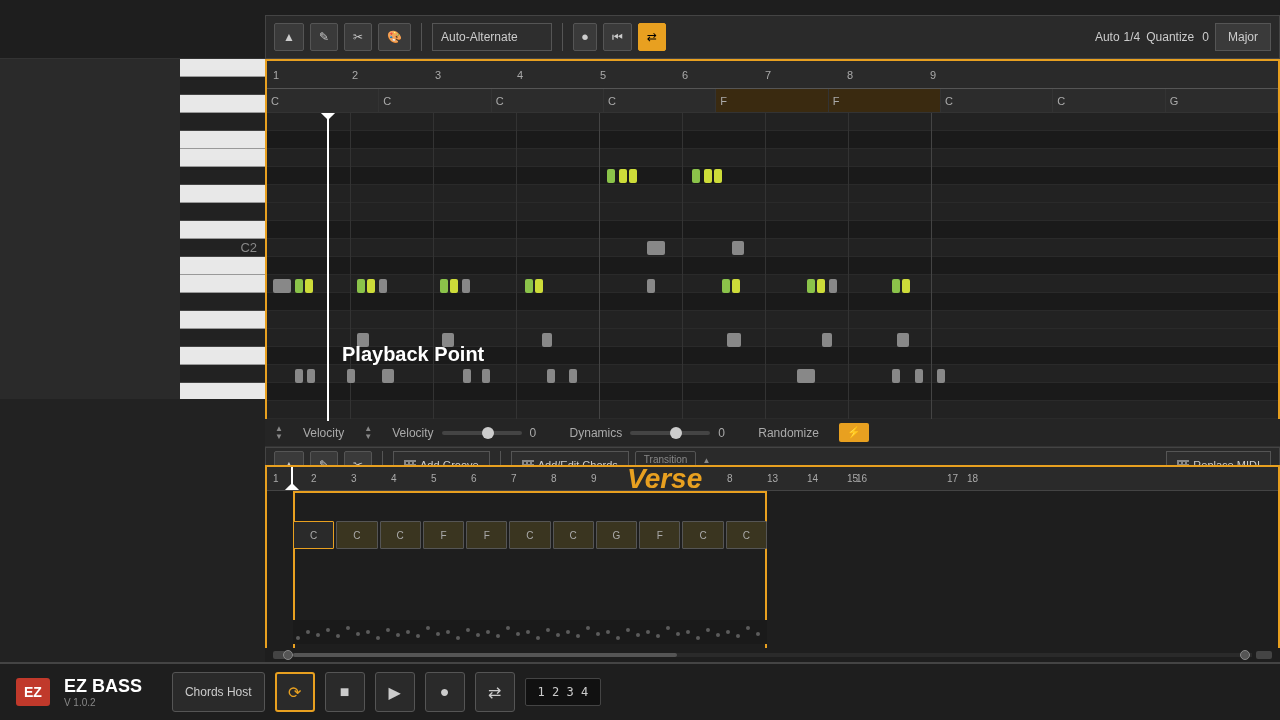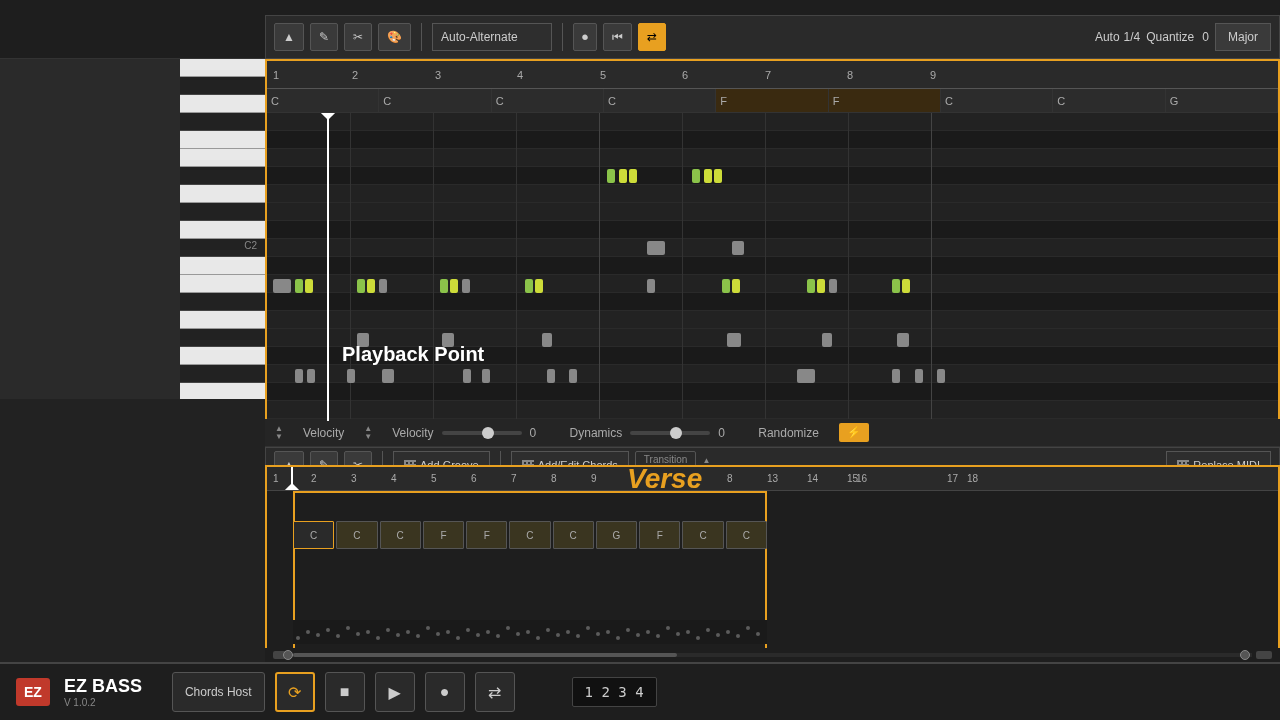--- a/index.html
+++ b/index.html
@@ -351,24 +351,23 @@
       display: flex;
       align-items: center;
       justify-content: center;
     }
 
     .time-display {
       background: #111;
       border: 1px solid #444;
       color: #ccc;
       padding: 6px 12px;
-      font-size: 14px;
+      font-size: 12px;
       font-family: monospace;
       border-radius: 2px;
-      margin-left: 47px;
     }
 
     .sign-section {
       margin-left: auto;
       display: flex;
       gap: 20px;
       align-items: center;
     }
 
     .sign-info {
@@ -450,21 +449,21 @@
   </style>
 </head>
 <body>
 
 <div class="app-container">
 
   <div class="piano-col">
 
     <div style="height:59px; background:#1e1e1e; border-bottom:1px solid #333;"></div>
 
-    <div style="position:absolute; top:240px; right:8px; color:#888; font-size:10px; z-index:3;">C2</div>
+    <div style="position:absolute; top:240px; right:8px; color:#888; font-size:13px; z-index:3;">C2</div>
 
     <div style="position:absolute; top:59px; left:180px; right:0; height:340px; overflow:hidden;">
 
       <div style="background:#e8e8e8; height:18px; border-bottom:1px solid #999; width:85px;"></div>
       <div style="background:#222; height:18px; border-bottom:1px solid #444; width:85px;"></div>
       <div style="background:#e8e8e8; height:18px; border-bottom:1px solid #999; width:85px;"></div>
       <div style="background:#222; height:18px; border-bottom:1px solid #444; width:85px;"></div>
       <div style="background:#e8e8e8; height:18px; border-bottom:1px solid #999; width:85px;"></div>
       <div style="background:#e8e8e8; height:18px; border-bottom:1px solid #999; width:85px;"></div>
       <div style="background:#222; height:18px; border-bottom:1px solid #444; width:85px;"></div>

